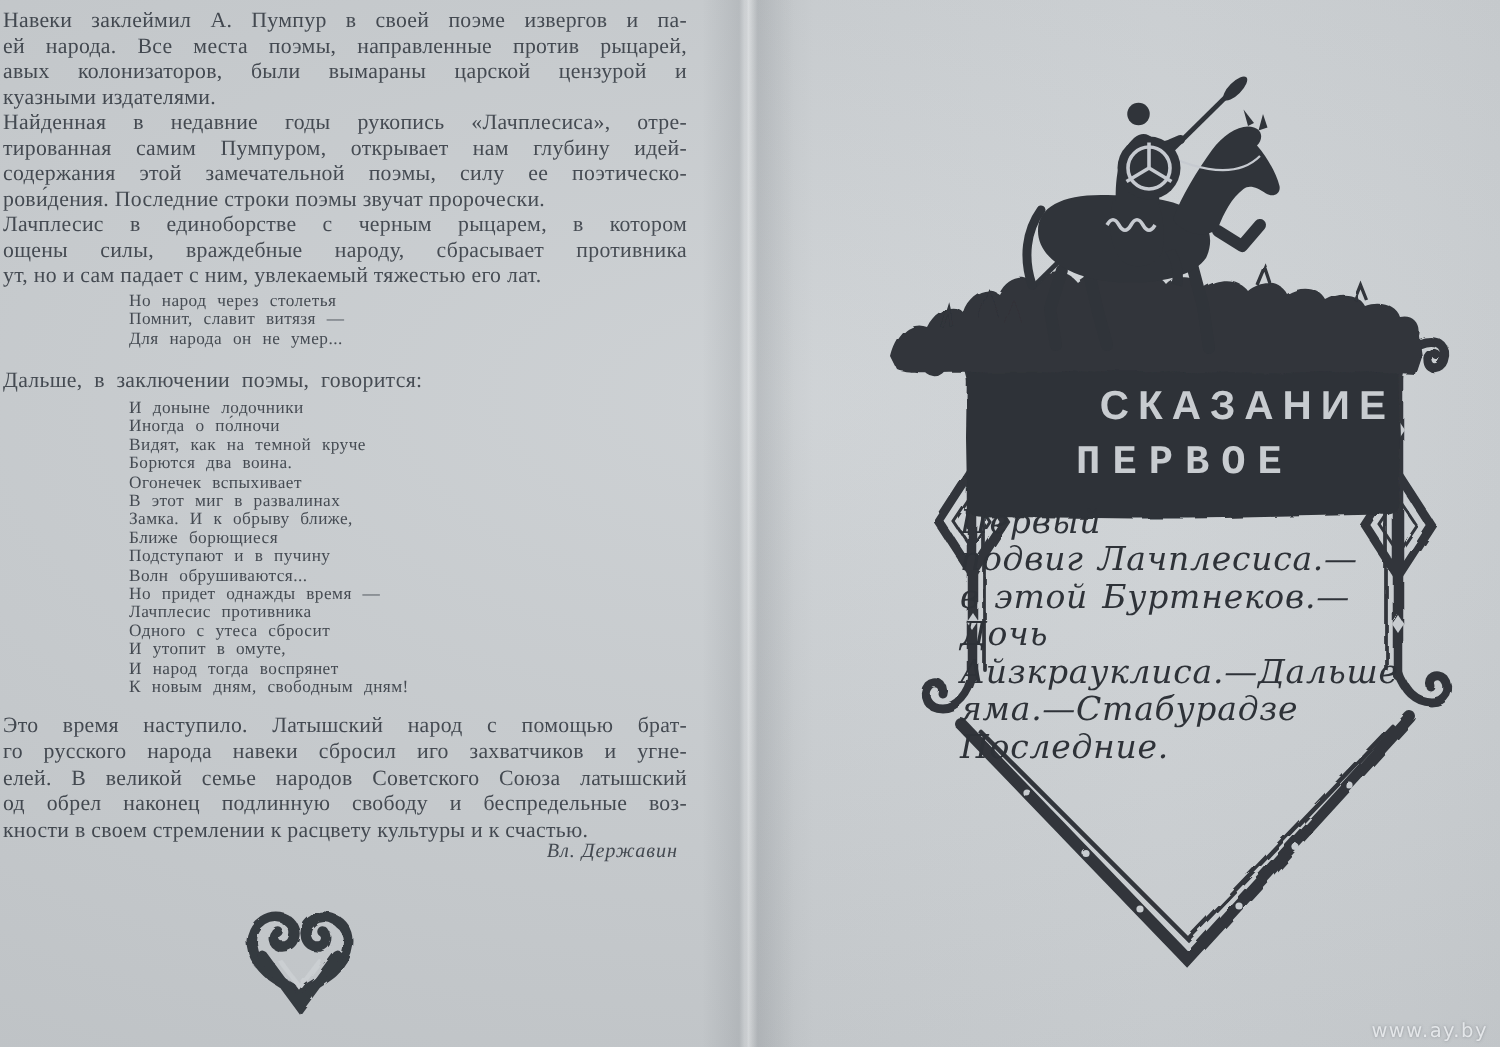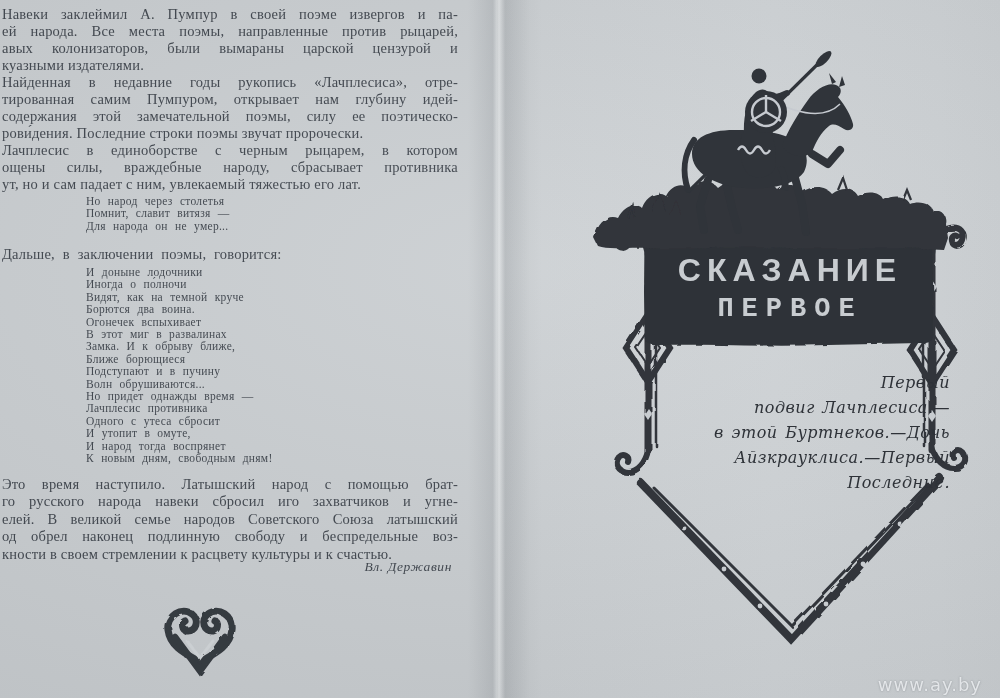--- a/index.html
+++ b/index.html
@@ -29,27 +29,27 @@
          word-spacing:4px;letter-spacing:0.3px;}
   .verse-1{top:195px;}
   .verse-2{top:266px;}
   .signature{position:absolute;left:0;top:559px;width:452px;text-align:right;
              font-style:italic;font-size:13.5px;letter-spacing:0.6px;}
 
   
   .title-banner-text{position:absolute;left:650px;top:251px;width:280px;z-index:3;
     text-align:center;font-family:"Liberation Sans",sans-serif;font-weight:bold;
     color:#c8ccd0;line-height:39px;}
-  .title-line-1{font-size:32px;letter-spacing:6px;}
+  .title-line-1{font-size:27px;letter-spacing:6px;text-align:right;}
   .title-line-2{font-size:27px;letter-spacing:8px;font-family:Liberation Mono, monospace;}
-  .summary{position:absolute;left:640px;top:370px;width:310px;z-index:3;text-align:right;
+  .summary{position:absolute;left:640px;top:336px;width:310px;z-index:3;text-align:left;
     font-family:"DejaVu Serif",serif;font-style:italic;color:#2e3238;
-    font-size:16px;line-height:25px;letter-spacing:0.5px;word-spacing:2px;}
-  .watermark{position:absolute;right:18px;bottom:3px;z-index:4;
-    font-family:"DejaVu Sans",sans-serif;font-size:18px;letter-spacing:1px;
+    font-size:22px;line-height:25px;letter-spacing:0.5px;word-spacing:2px;}
+  .watermark{position:absolute;right:8px;bottom:3px;z-index:4;
+    font-family:"DejaVu Sans",sans-serif;font-size:13px;letter-spacing:1px;
     color:rgba(238,241,243,0.85);text-shadow:0 0 2px rgba(105,110,116,0.6);}
   svg{position:absolute;}
   #right-art{left:588px;top:42px;z-index:2;}
   #tailpiece{left:156px;top:602px;z-index:2;}
 </style>
 </head>
 <body>
 
 <div class="stage">
 
@@ -223,21 +223,22 @@
 
   <div class="title-banner-text">
     <div class="title-line-1">СКАЗАНИЕ</div>
     <div class="title-line-2">ПЕРВОЕ</div>
   </div>
 
   <div class="summary">
       <div>Первый</div>
       <div>подвиг Лачплесиса.—</div>
       <div>в этой Буртнеков.—Дочь</div>
-      <div>Айзкрауклиса.—Первый</div>
+      <div>Айзкрауклиса.—Дальше</div>
+      <div>яма.—Стабурадзе</div>
       <div>Последние.</div>
     </div>
 
   <div class="gutter"></div>
   <div class="vignette"></div>
 
   <div class="watermark">www.ay.by</div>
 </div>
 
 </body></html>

